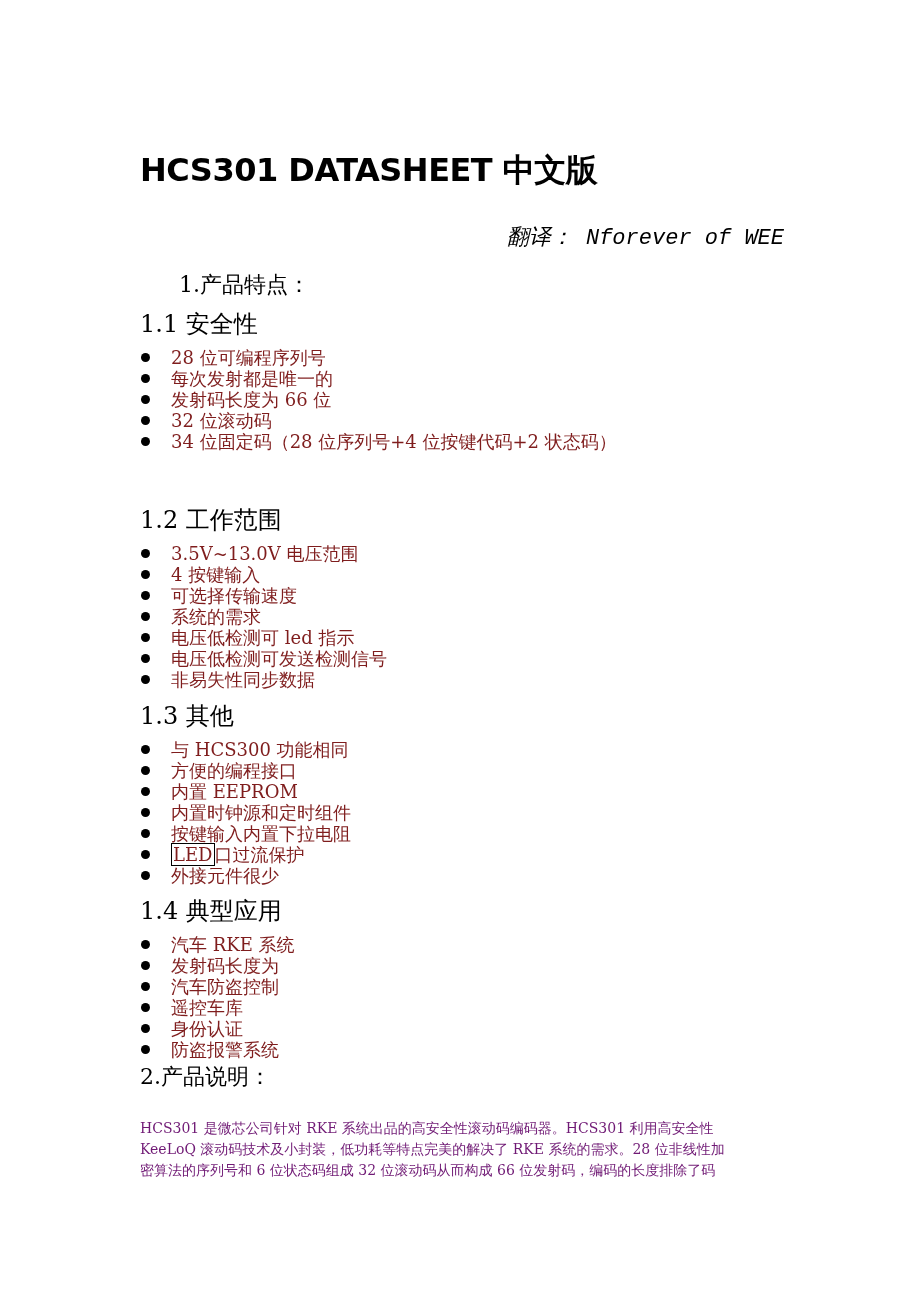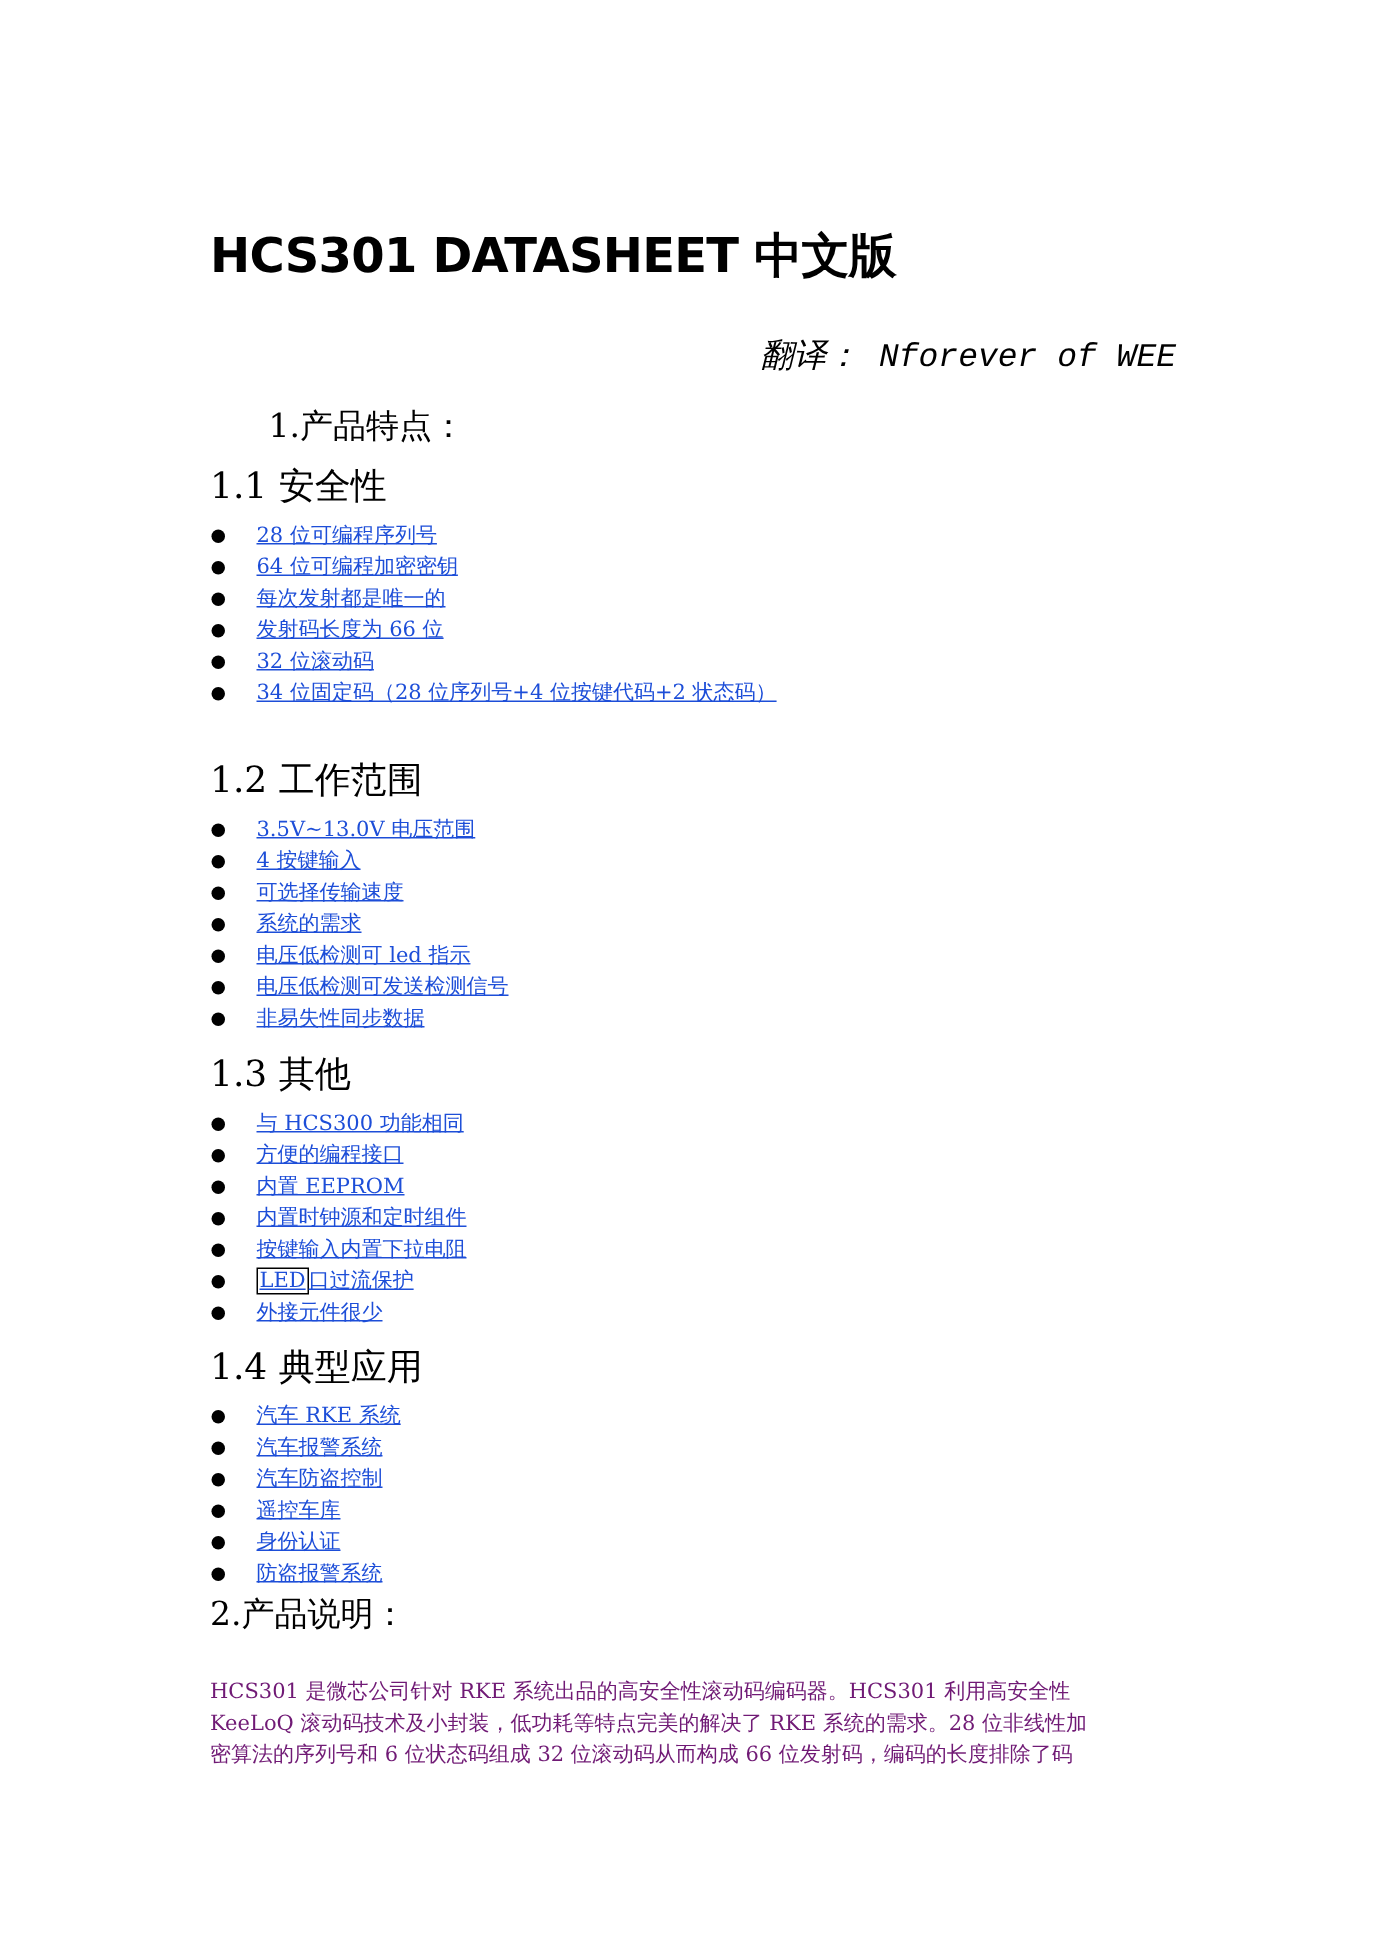--- a/index.html
+++ b/index.html
@@ -16,23 +16,22 @@
     white-space: nowrap; line-height: 34px;
   }
   .h1, .h2 {
     position: absolute; left: 140px;
     font-family: "DejaVu Serif", serif; font-size: 22px; white-space: nowrap; line-height: 30px;
   }
   .h2 { font-size: 24px; }
   ul.blist { position: absolute; left: 140px; margin: 0; padding: 0; list-style: none; }
   ul.blist li {
     position: relative; height: 21px; line-height: 21px;
-    font-family: "DejaVu Serif", serif; font-size: 14px; color: #1d4ed8; white-space: nowrap;
+    font-family: "DejaVu Serif", serif; font-size: 18px; color: #7f1d1d; white-space: nowrap;
     padding-left: 31px;
-    text-decoration: underline;
   }
   ul.blist li .bullet {
     position: absolute; left: 1px; top: 6px; width: 9px; height: 9px; border-radius: 50%; background: #000;
   }
   .boxed { border: 1px solid #000; padding: 0 1px; }
   .para {
     position: absolute; left: 140px; top: 1118px; width: 640px;
     font-family: "DejaVu Serif", serif; font-size: 14px; line-height: 21px; color: #701a75;
   }
   .para div { white-space: nowrap; }
@@ -43,21 +42,20 @@
 <div class="page">
 
   <div class="title">HCS301 DATASHEET 中文版</div>
   <div class="translator">翻译：  Nforever of WEE</div>
 
   <div class="h1" style="top:270px;margin-left:39px;">1.产品特点：</div>
 
   <div class="h2" style="top:309px;">1.1 安全性</div>
   <ul class="blist" style="top:347px;">
     <li><span class="bullet"></span><span>28 位可编程序列号</span></li>
-    <li><span class="bullet"></span><span>64 位可编程加密密钥</span></li>
     <li><span class="bullet"></span><span>每次发射都是唯一的</span></li>
     <li><span class="bullet"></span><span>发射码长度为 66 位</span></li>
     <li><span class="bullet"></span><span>32 位滚动码</span></li>
     <li><span class="bullet"></span><span>34 位固定码（28 位序列号+4 位按键代码+2 状态码）</span></li>
   </ul>
 
   <div class="h2" style="top:505px;">1.2 工作范围</div>
   <ul class="blist" style="top:543px;">
     <li><span class="bullet"></span><span>3.5V~13.0V 电压范围</span></li>
     <li><span class="bullet"></span><span>4 按键输入</span></li>
@@ -75,21 +73,21 @@
     <li><span class="bullet"></span><span>内置 EEPROM</span></li>
     <li><span class="bullet"></span><span>内置时钟源和定时组件</span></li>
     <li><span class="bullet"></span><span>按键输入内置下拉电阻</span></li>
     <li><span class="bullet"></span><span class="boxed">LED</span><span>口过流保护</span></li>
     <li><span class="bullet"></span><span>外接元件很少</span></li>
   </ul>
 
   <div class="h2" style="top:896px;">1.4 典型应用</div>
   <ul class="blist" style="top:934px;">
     <li><span class="bullet"></span><span>汽车 RKE  系统</span></li>
-    <li><span class="bullet"></span><span>汽车报警系统</span></li>
+    <li><span class="bullet"></span><span>发射码长度为</span></li>
     <li><span class="bullet"></span><span>汽车防盗控制</span></li>
     <li><span class="bullet"></span><span>遥控车库</span></li>
     <li><span class="bullet"></span><span>身份认证</span></li>
     <li><span class="bullet"></span><span>防盗报警系统</span></li>
   </ul>
 
   <div class="h1" style="top:1062px;">2.产品说明：</div>
 
   <div class="para">
     <div>HCS301 是微芯公司针对 RKE 系统出品的高安全性滚动码编码器。HCS301 利用高安全性</div>

